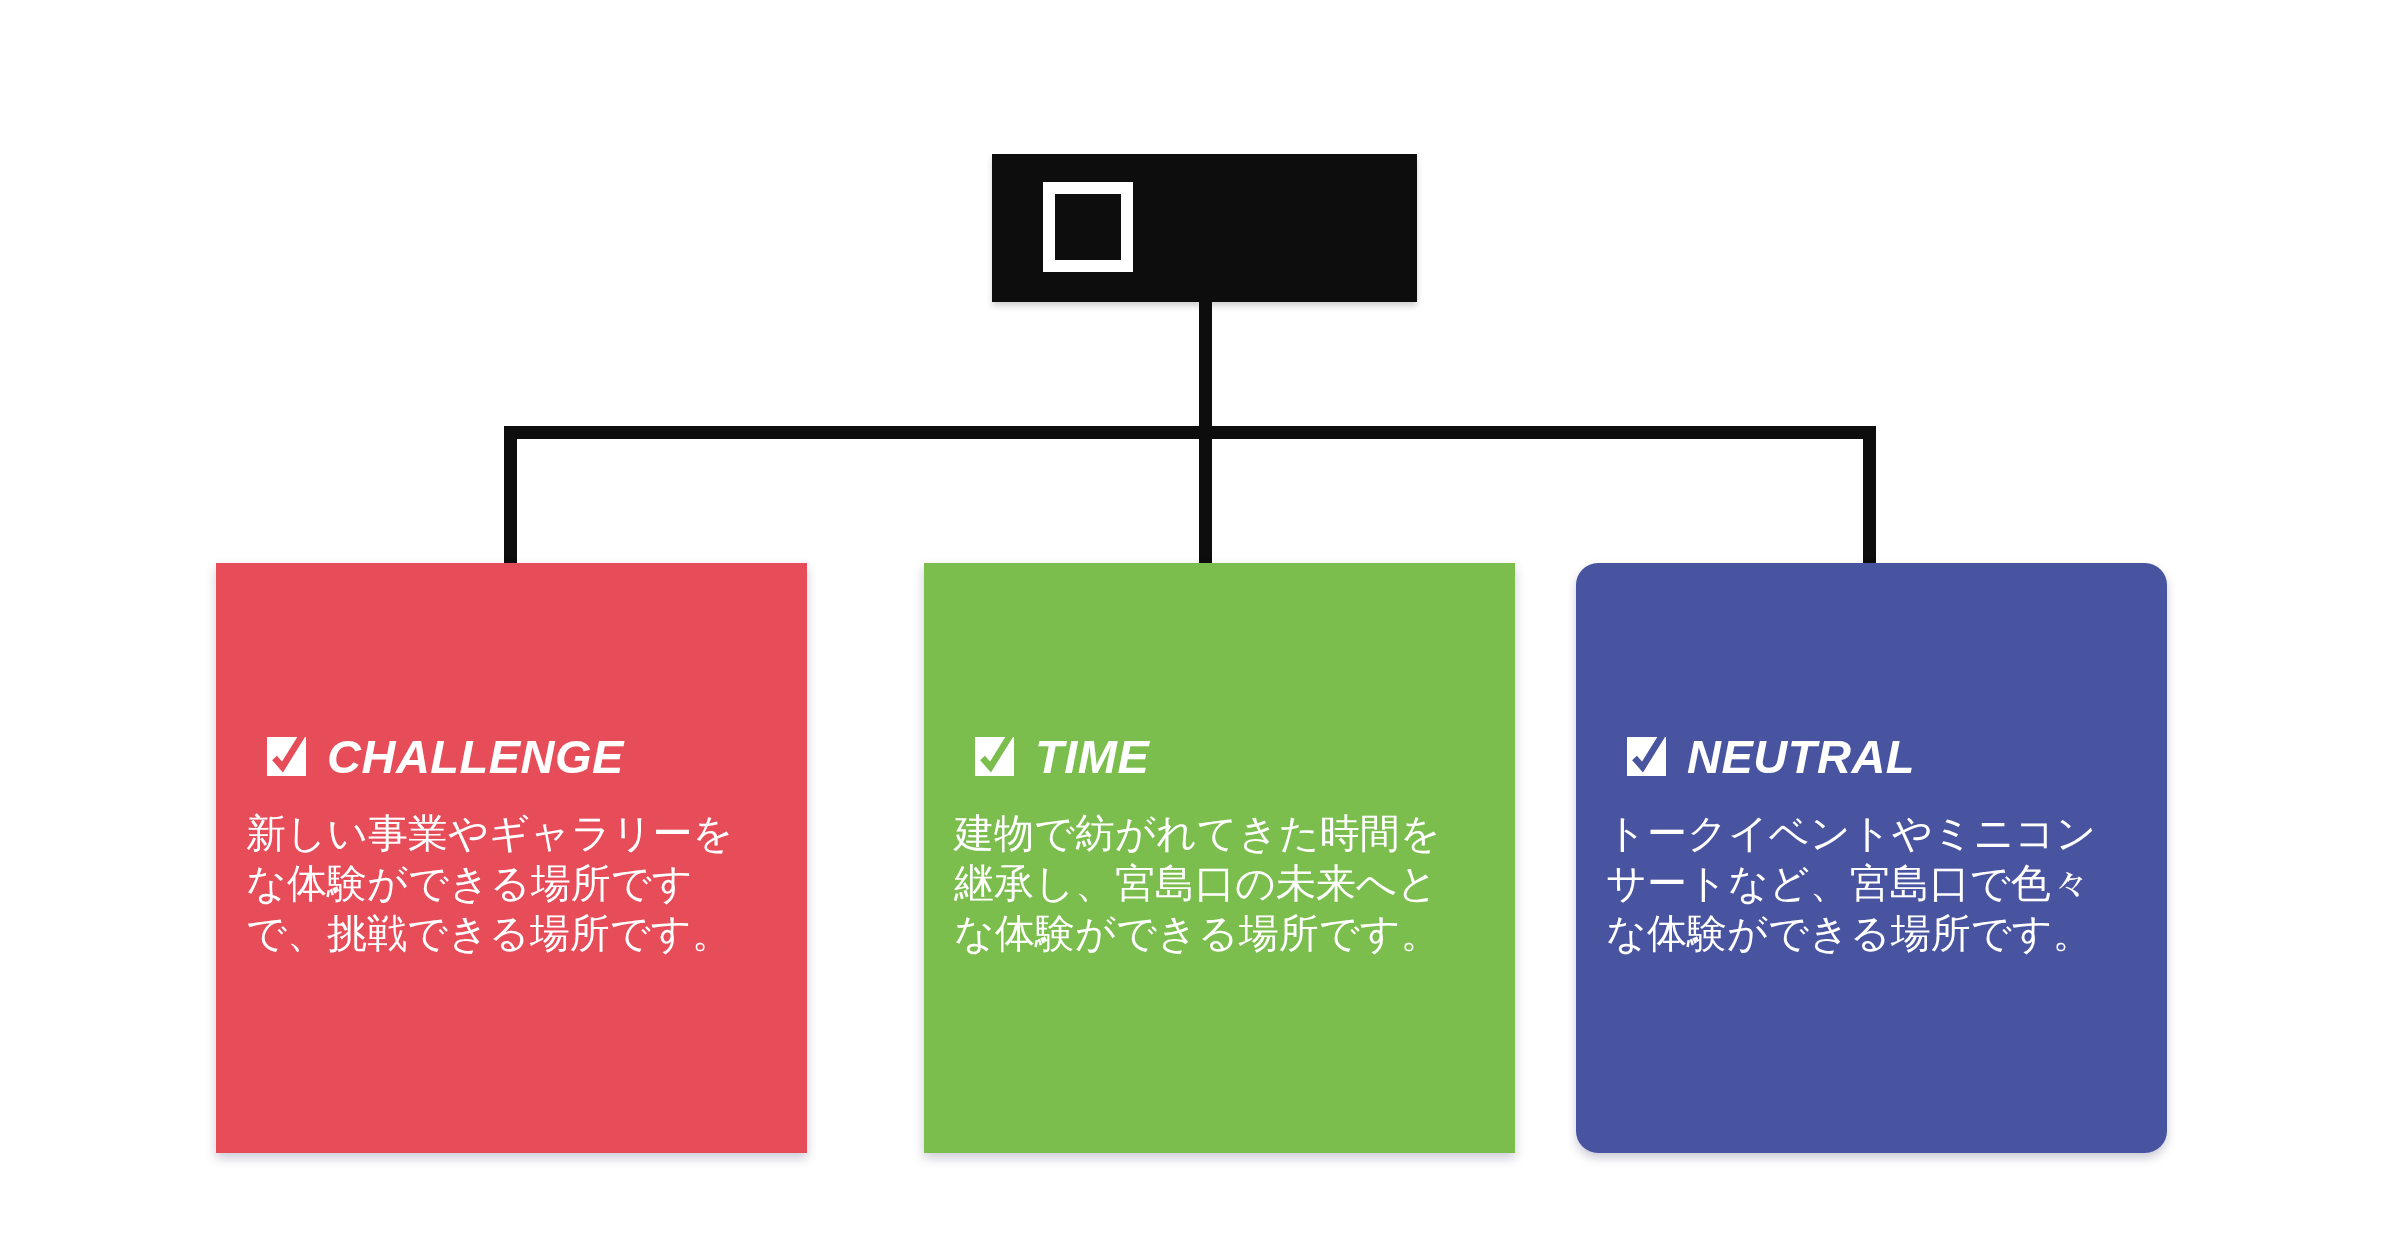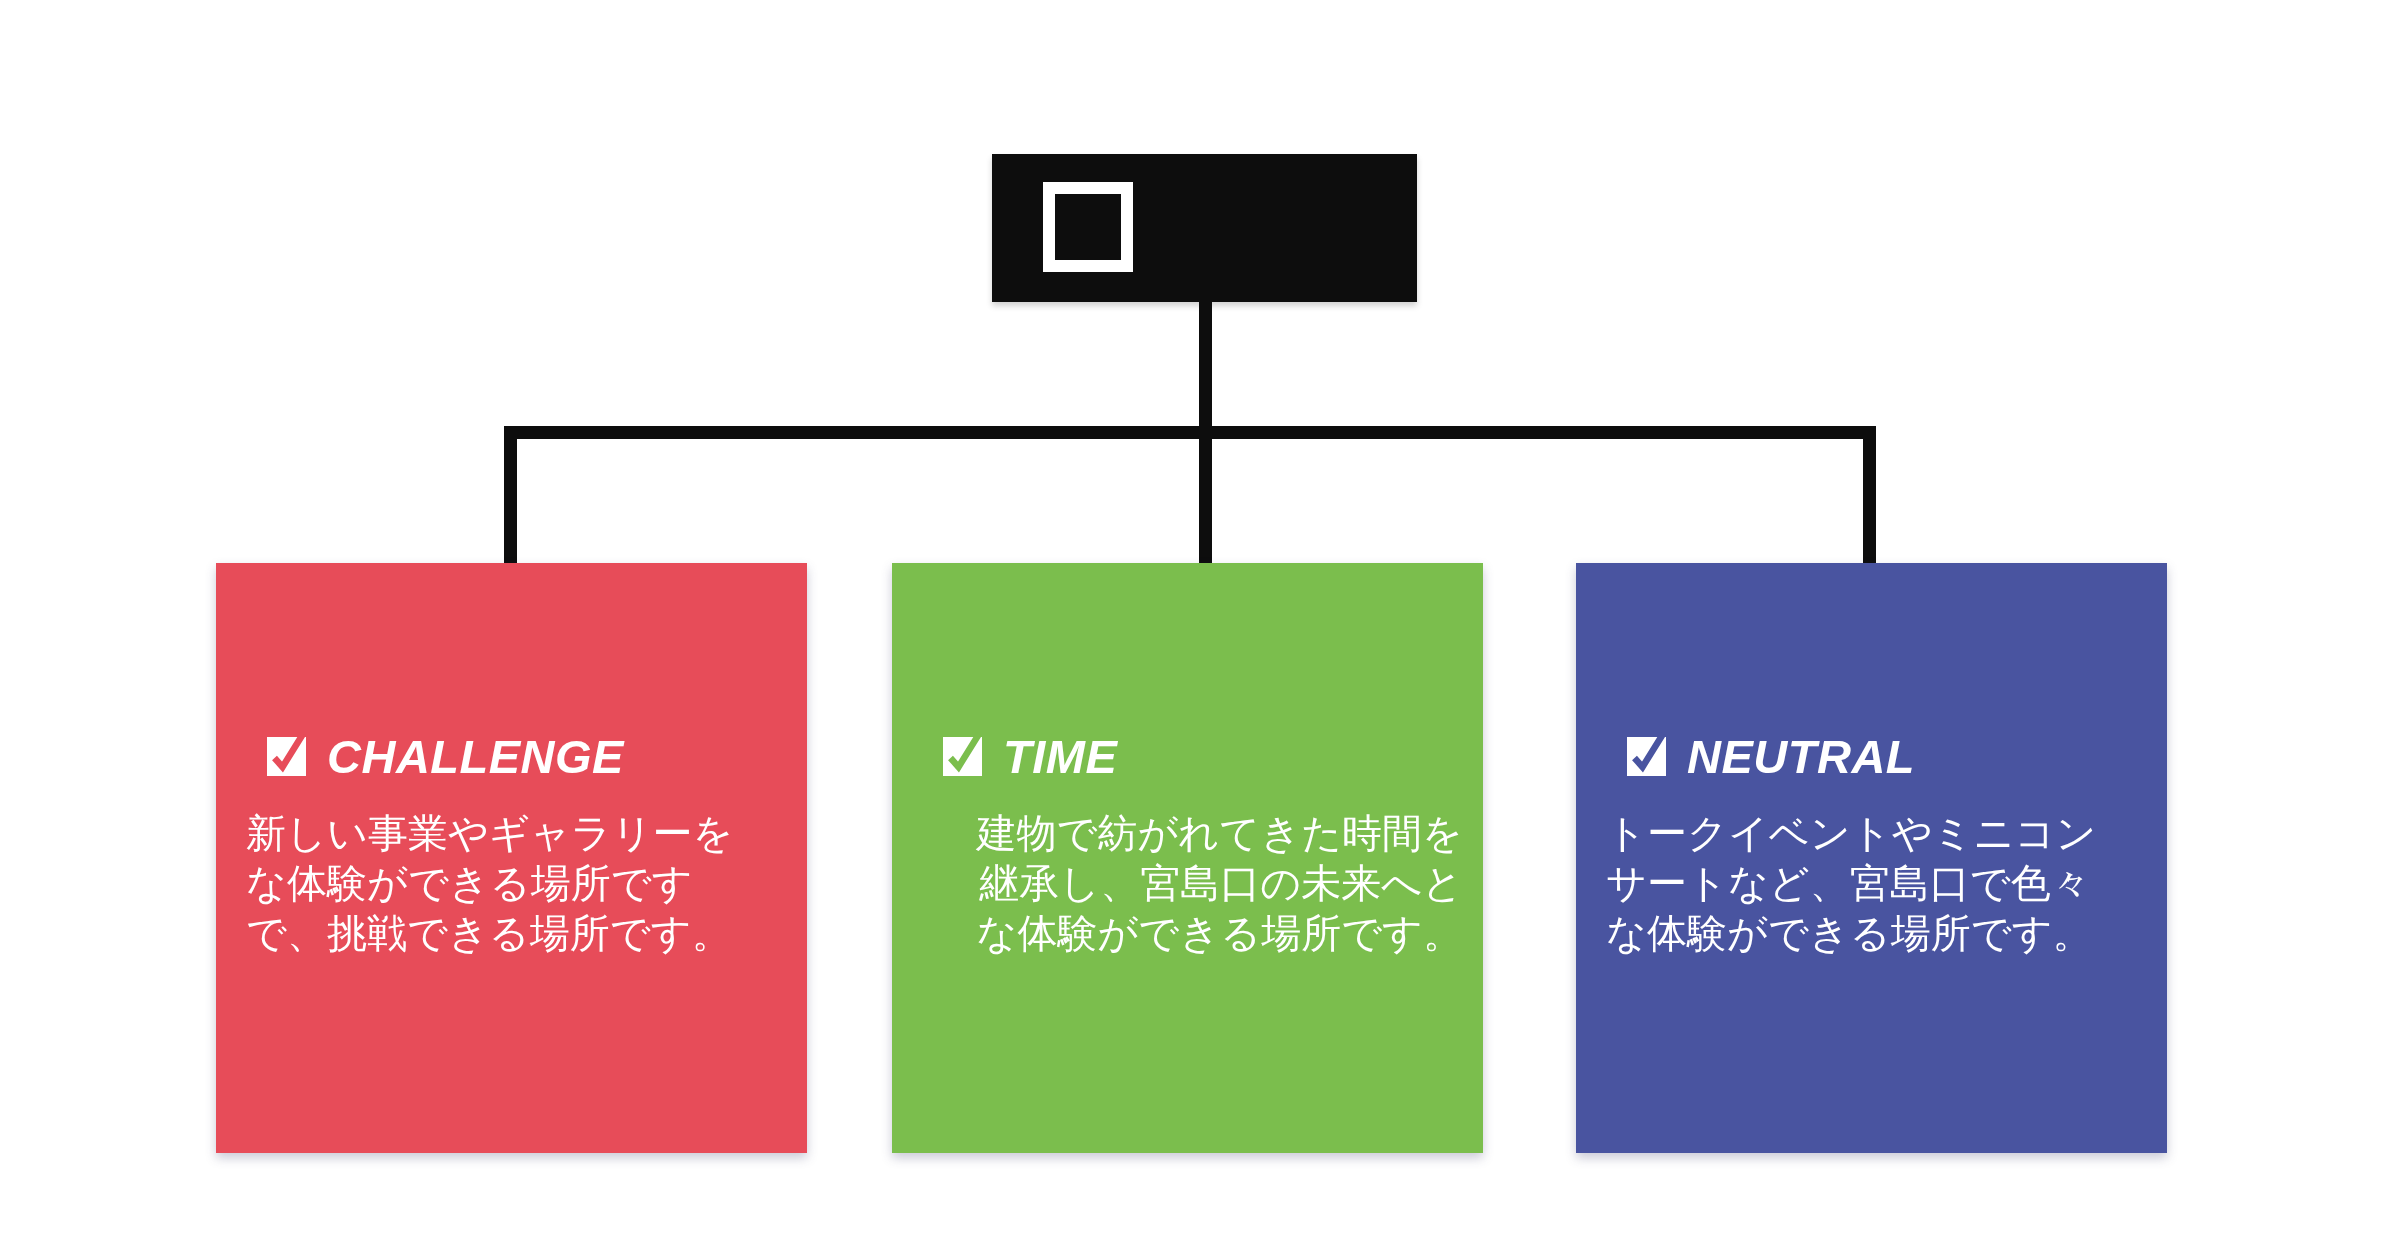--- a/index.html
+++ b/index.html
@@ -38,22 +38,22 @@
   .branch-right{ left: 1863px; top: 426px; width: 13px; height: 137px; }
 
   
   .card {
     position: absolute; top: 563px; width: 591px; height: 590px;
     background: var(--accent, #888888);
     color: #ffffff;
     box-shadow: 0 5px 10px rgba(70,70,110,0.28);
   }
   .card--challenge { left: 216px; }
-  .card--time      { left: 892px; text-align: right; }
-  .card--neutral   { left: 1576px; }
+  .card--time      { left: 924px; }
+  .card--neutral   { left: 1576px; border-radius: 22px; }
 
   .card-title-row {
     display: flex; align-items: center;
     margin: 174px 0 0 51px; height: 39px; font-style: italic;
   }
   .checkbox {
     position: relative; width: 39px; height: 39px;
     background: #ffffff; flex: 0 0 39px;
   }
   .checkbox svg { position: absolute; left: 0; top: 0; overflow: visible; display: block; }

